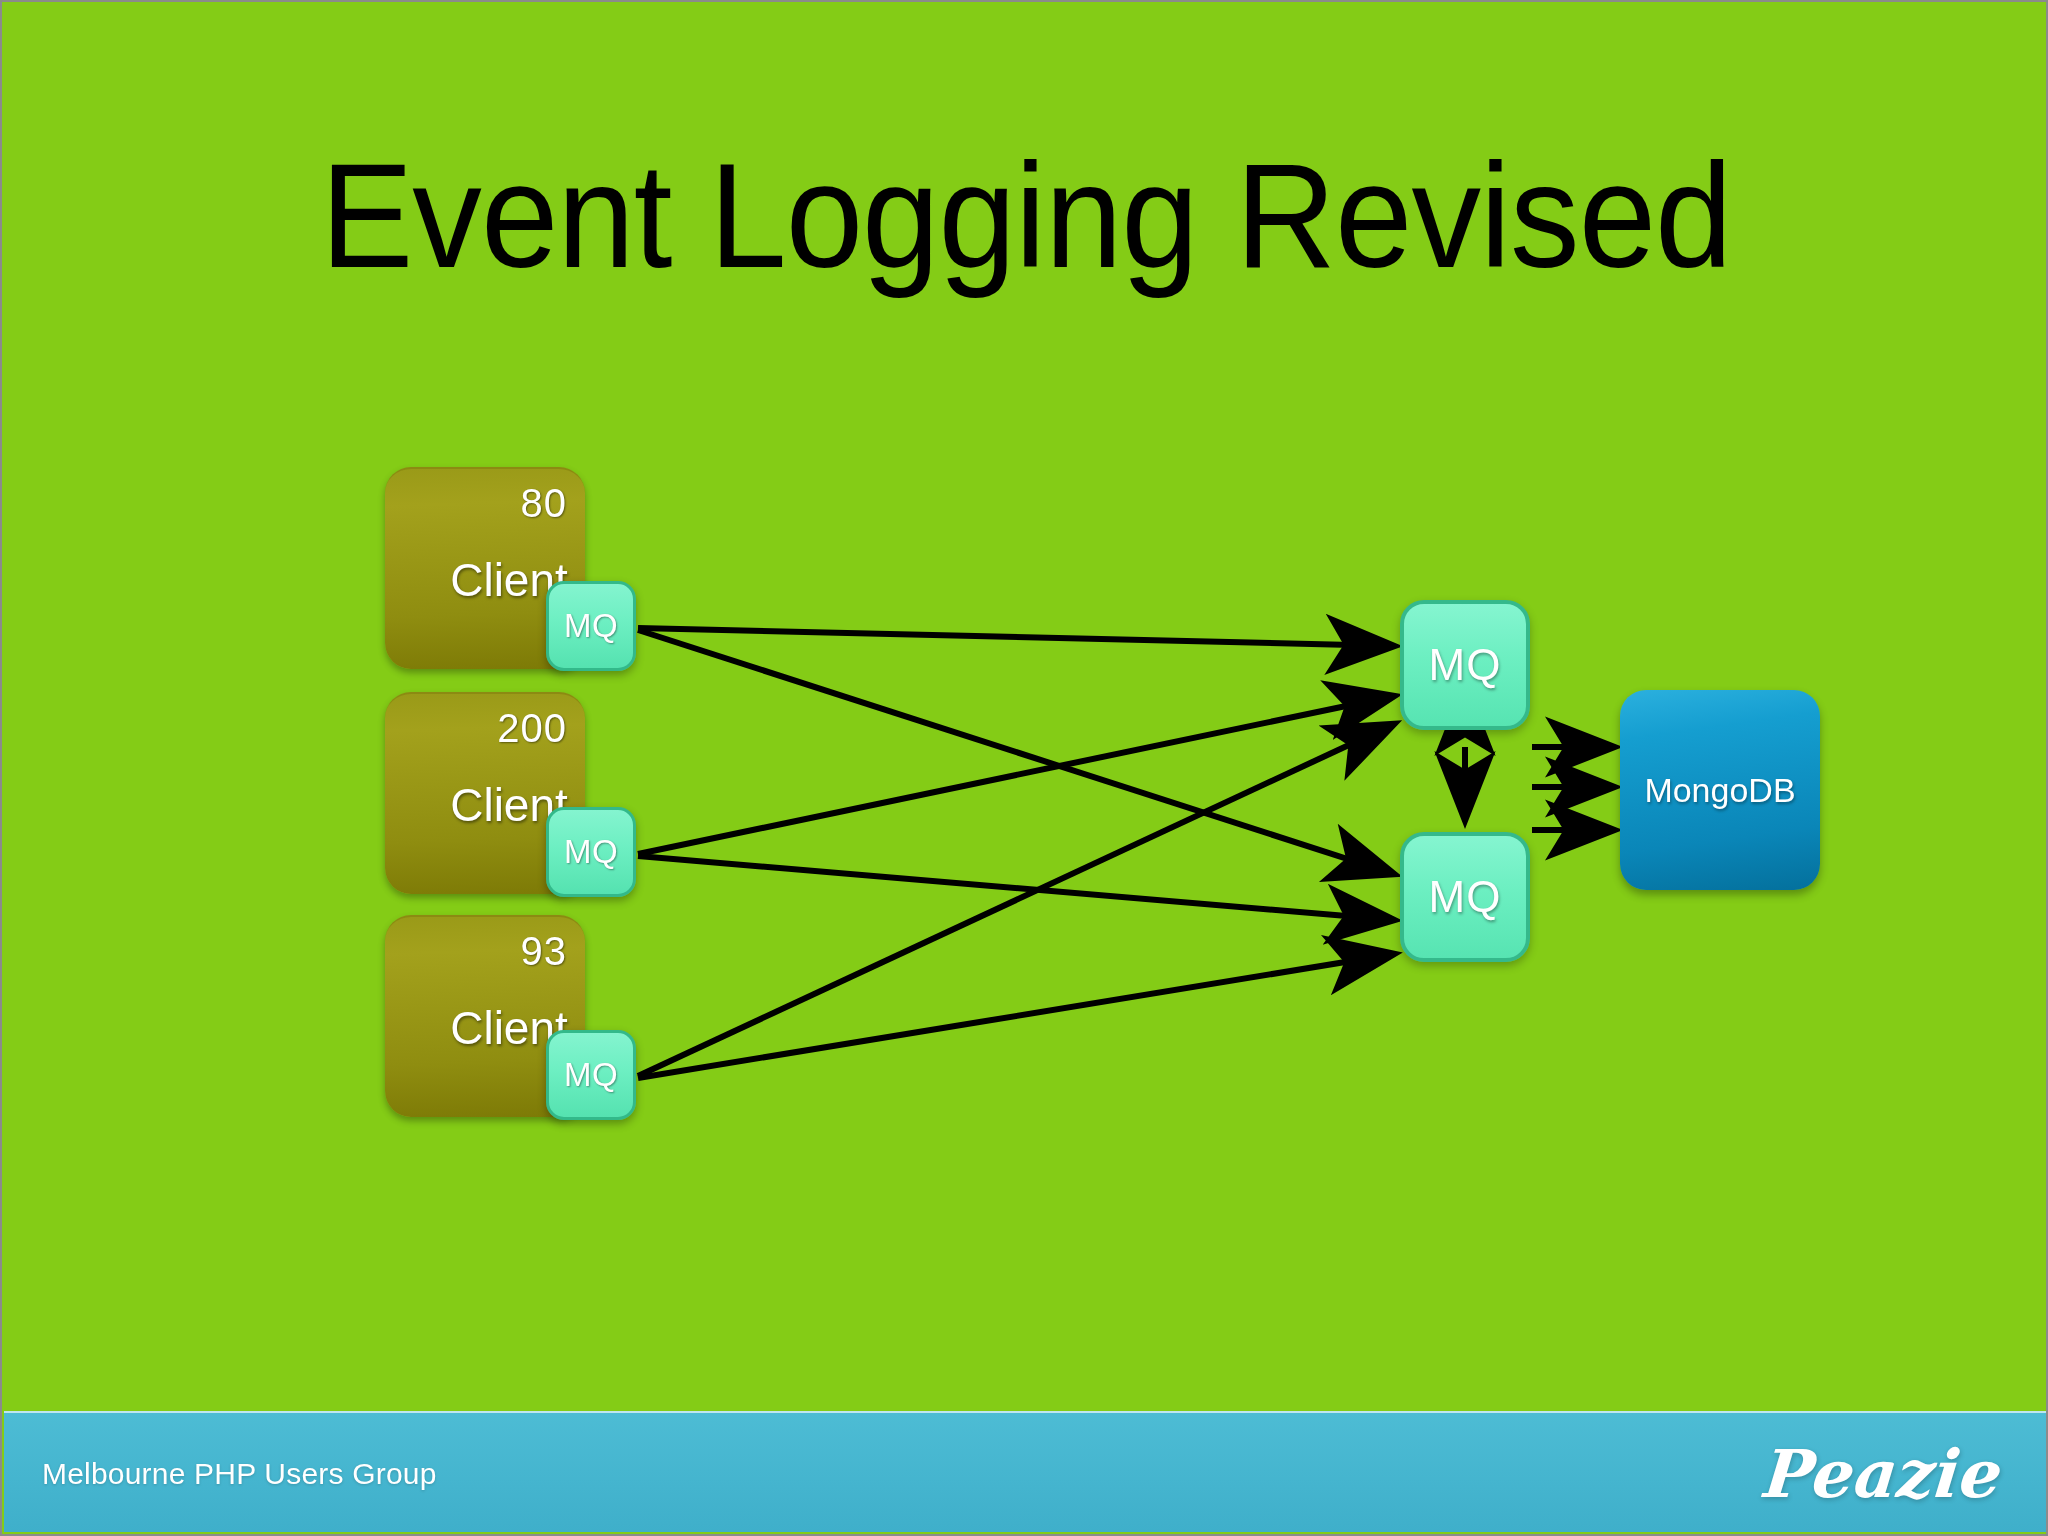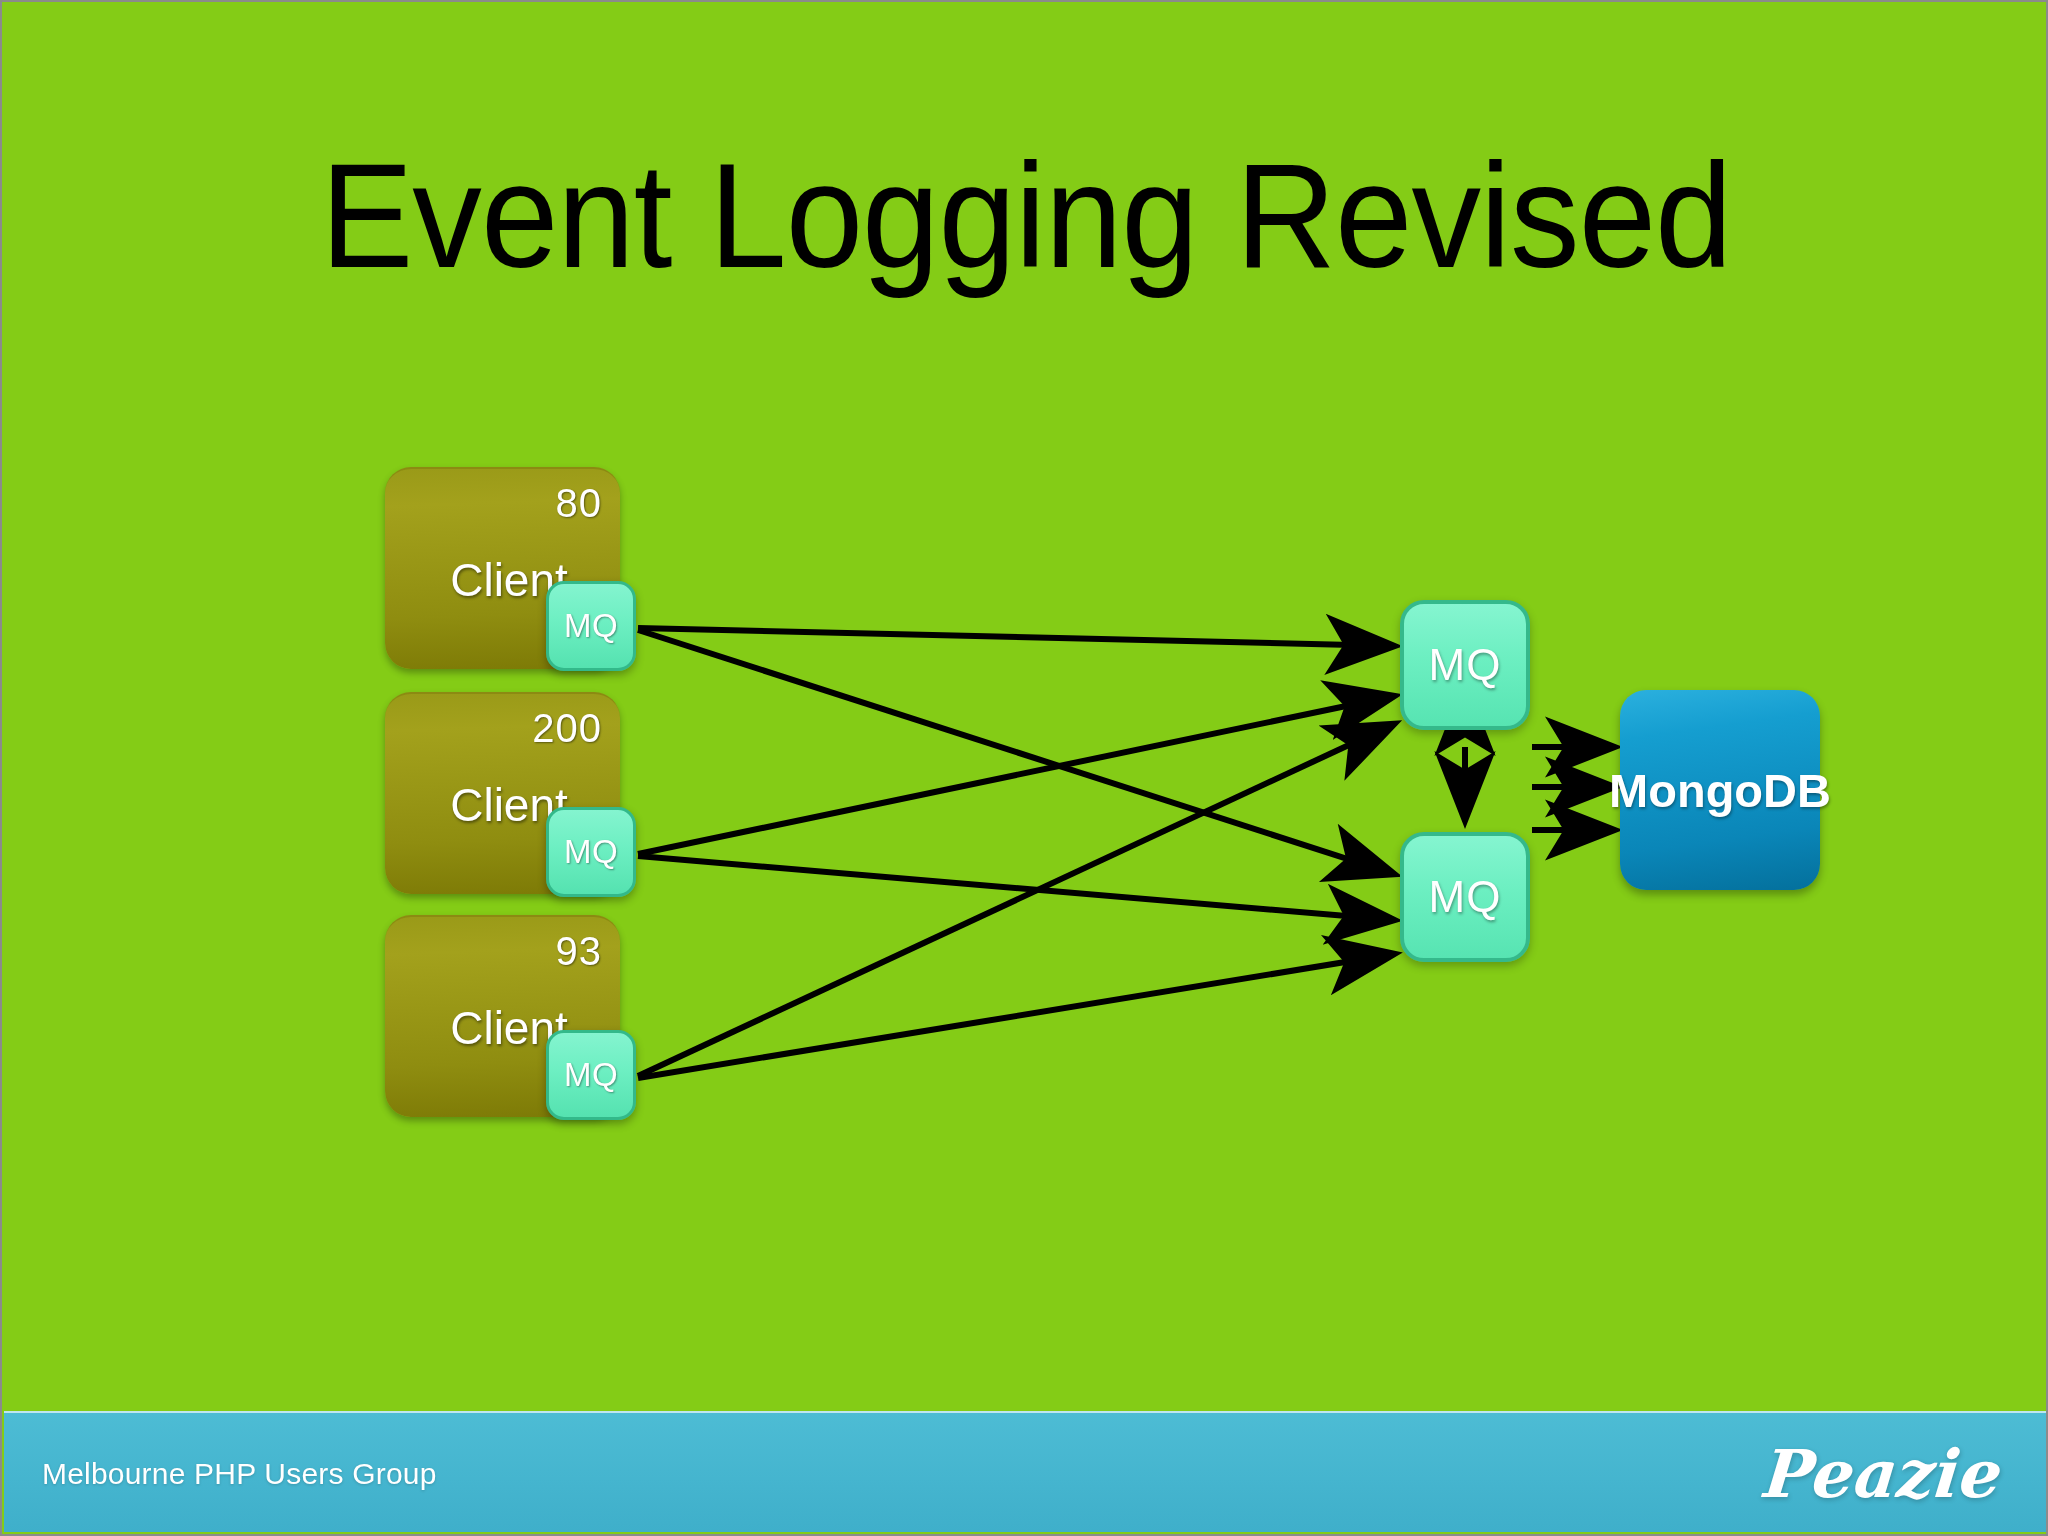--- a/index.html
+++ b/index.html
@@ -61,21 +61,20 @@
 
   
   .client-node {
     position: absolute;
     width: 200px;
     height: 200px;
     border-radius: 26px;
     background: linear-gradient(178deg, #9a9a18 0%, #a3a11c 18%, #8f8d10 72%, #7d7a06 100%);
     box-shadow: 0 4px 7px rgba(0,0,0,0.30);
     border-top: 2px solid #8c8a12;
-    padding-left: 35px;
   }
   .client-num {
     position: absolute;
     right: 18px;
     top: 12px;
     font-size: 40px;
     font-weight: 300;
     color: #ffffff;
     text-shadow: 1px 1px 2px rgba(0,0,0,0.45);
     letter-spacing: 1px;
@@ -143,22 +142,22 @@
     width: 200px;
     height: 200px;
     border-radius: 26px;
     background: linear-gradient(172deg, #2bb0de 0%, #159ed0 22%, #0a86b8 72%, #04709c 100%);
     box-shadow: 0 5px 9px rgba(0,0,0,0.30);
     display: flex;
     align-items: center;
     justify-content: center;
   }
   #mongo-node span {
-    font-size: 47px;
-    font-weight: 700;
+    font-size: 34px;
+    font-weight: 400;
     color: #ffffff;
     text-shadow: 1px 2px 3px rgba(0,0,0,0.35);
     white-space: nowrap;
   }
 
   
   #footer {
     position: absolute;
     left: 2px;
     bottom: 2px;

